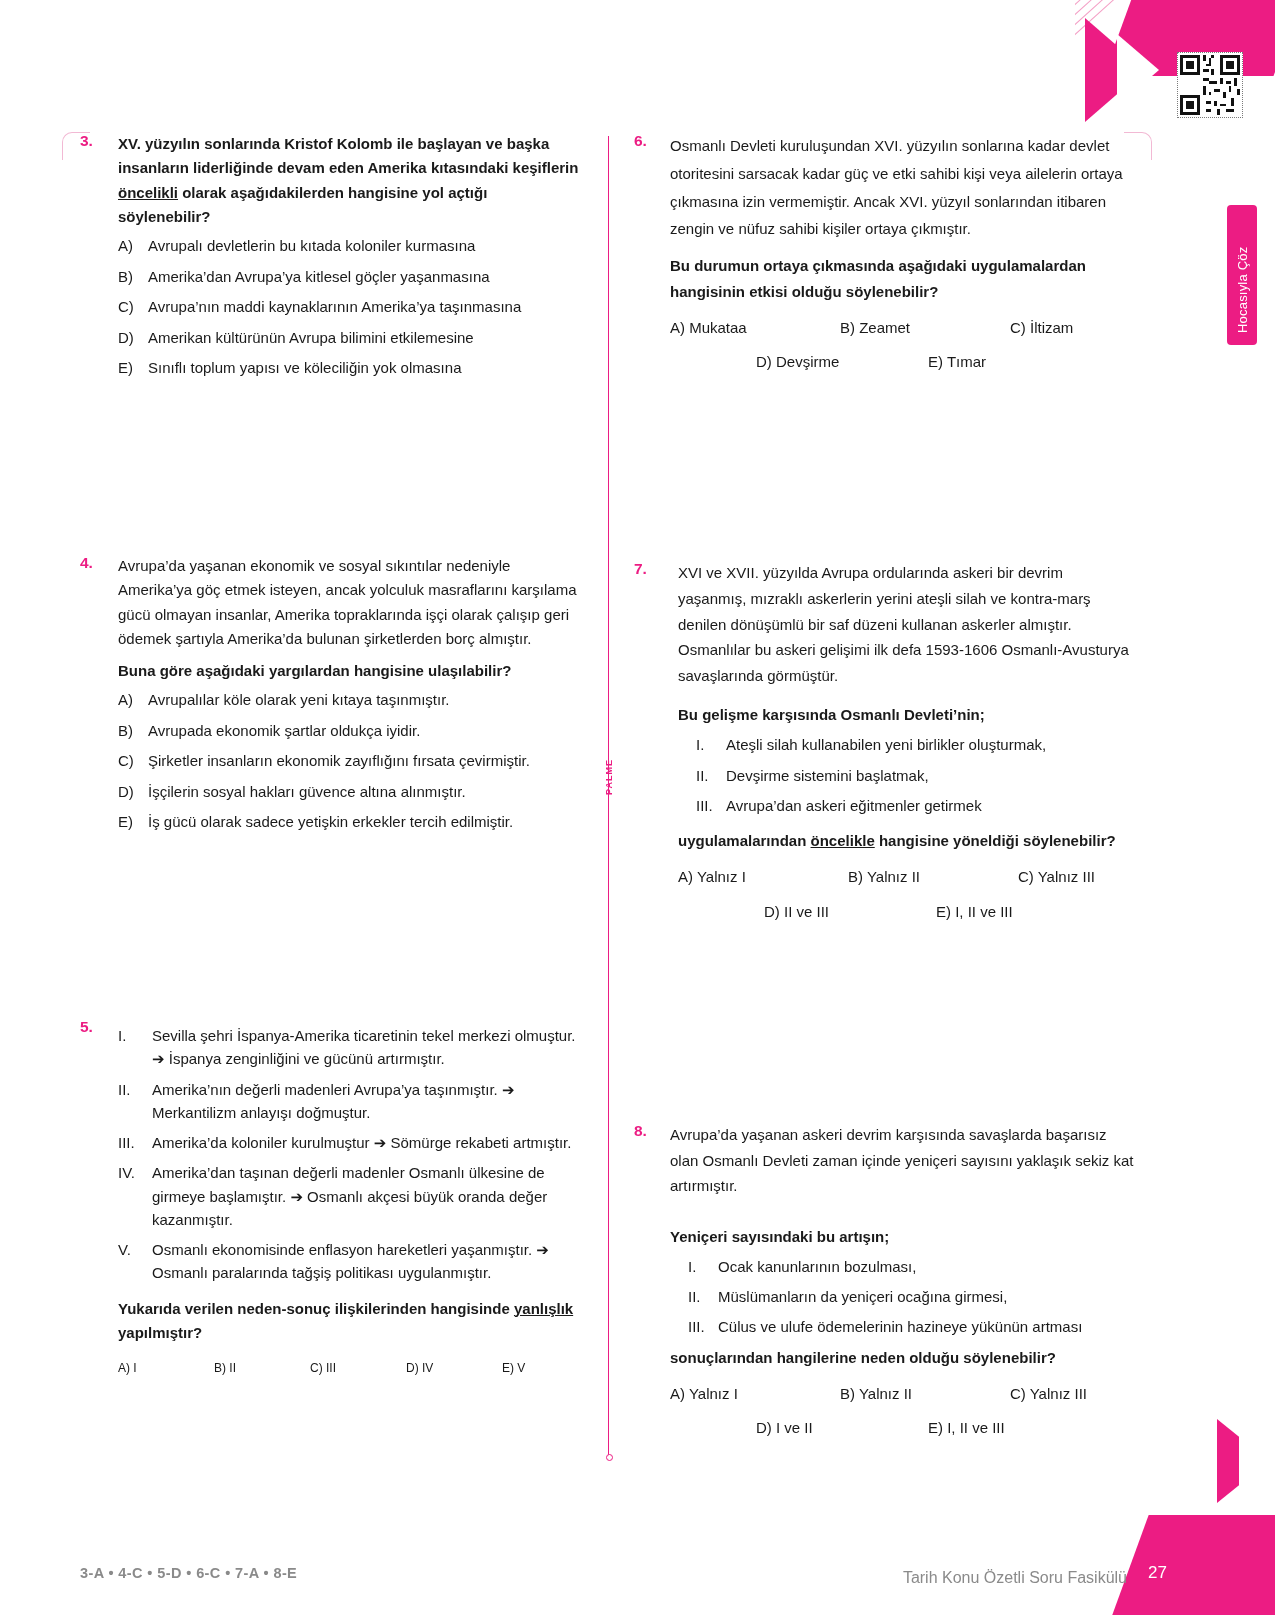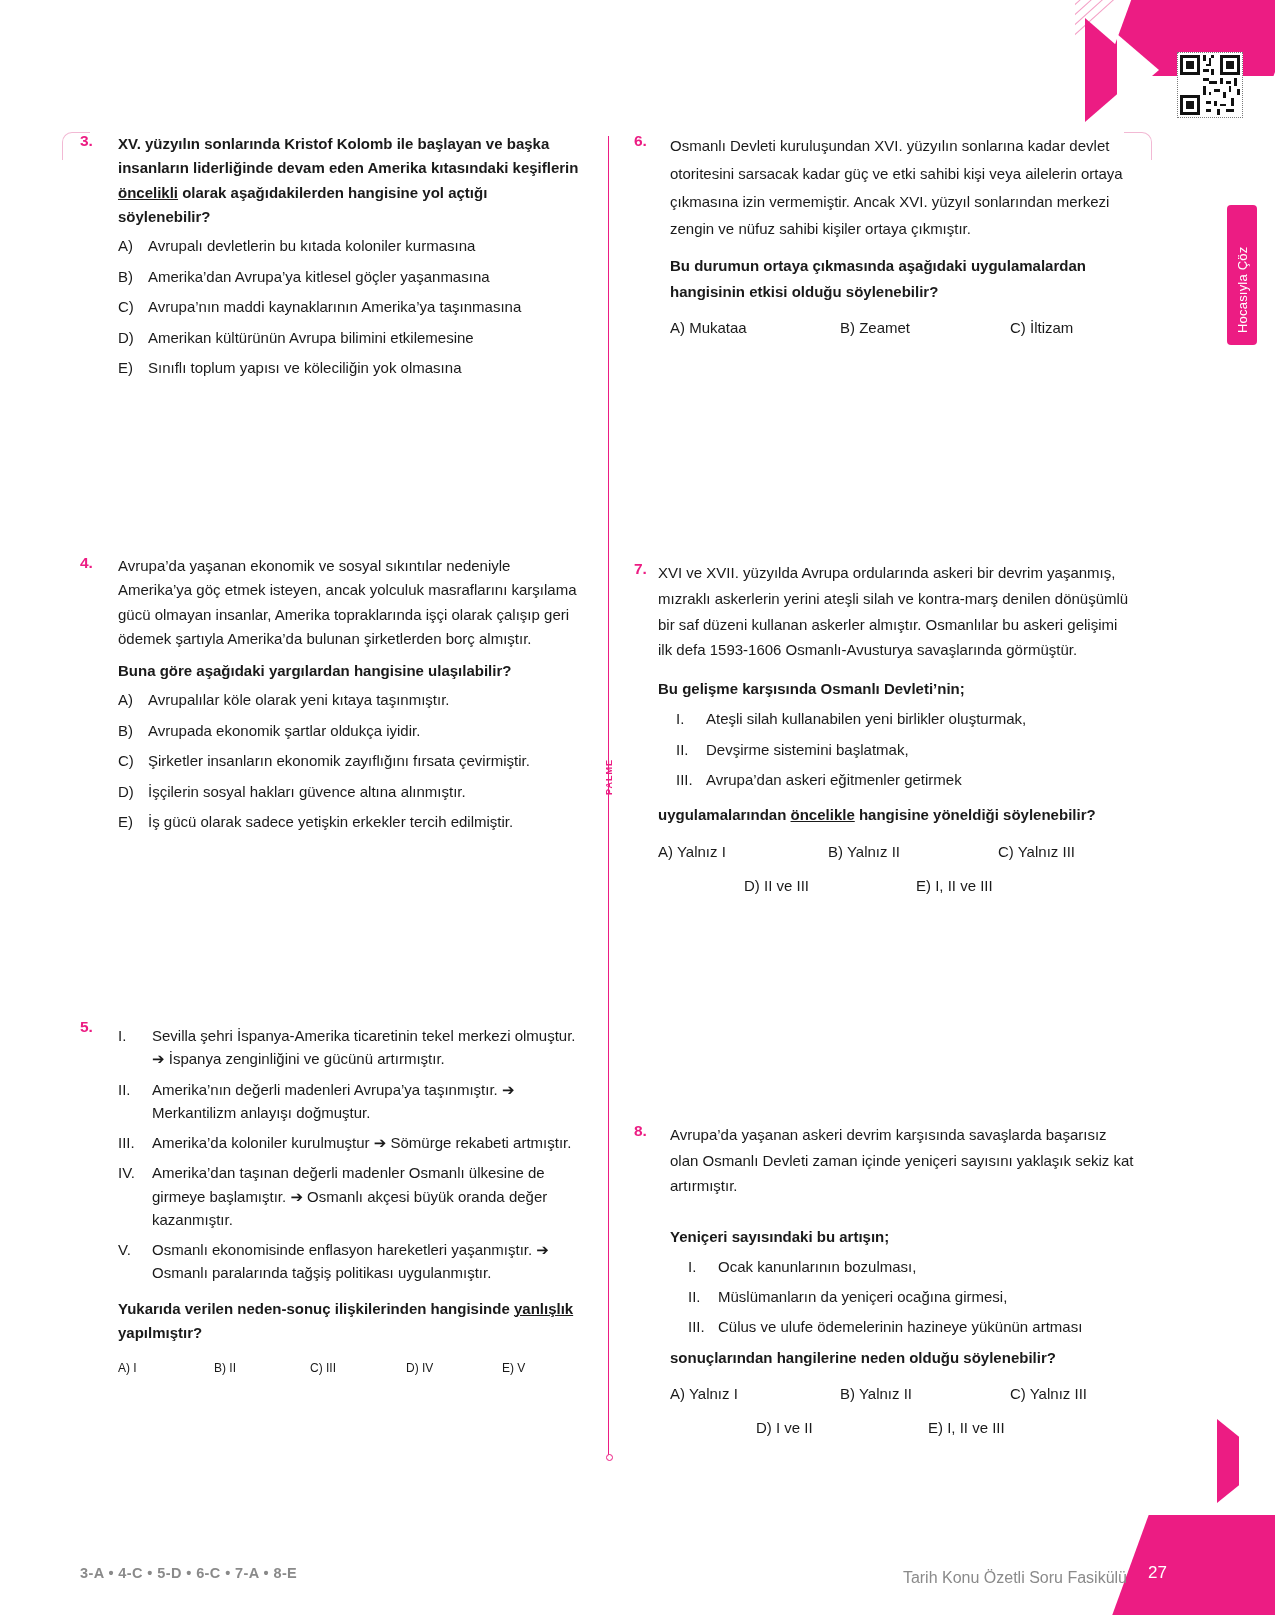--- a/index.html
+++ b/index.html
@@ -451,33 +451,37 @@
       </div>
     </div>
 
   </div>
 
   <div class="col col-right">
 
     <div class="q" style="top:0;">
       <div class="qnum">6.</div>
       <div class="qbody" style="margin-left:36px;">
-        <p class="stem" style="line-height:1.85;">Osmanlı Devleti kuruluşundan XVI. yüzyılın sonlarına kadar devlet otoritesini sarsacak kadar güç ve etki sahibi kişi veya ailelerin ortaya çıkmasına izin vermemiştir. Ancak XVI. yüzyıl sonlarından merkezi zengin ve nüfuz sahibi kişiler ortaya çıkmıştır.</p>
+        <p class="stem" style="line-height:1.85;">Osmanlı Devleti kuruluşundan XVI. yüzyılın sonlarına kadar devlet otoritesini sarsacak kadar güç ve etki sahibi kişi veya ailelerin ortaya çıkmasına izin vermemiştir. Ancak XVI. yüzyıl sonlarından itibaren zengin ve nüfuz sahibi kişiler ortaya çıkmıştır.</p>
         <p class="stem bold" style="margin-top:10px;line-height:1.7;">Bu durumun ortaya çıkmasında aşağıdaki uygulamalardan hangisinin etkisi olduğu söylenebilir?</p>
         <div class="choices-row r1">
           <span class="c">A) Mukataa</span>
           <span class="c">B) Zeamet</span>
           <span class="c">C) İltizam</span>
         </div>
+        <div class="choices-row r2">
+          <span class="c">D) Devşirme</span>
+          <span class="c">E) Tımar</span>
+        </div>
       </div>
     </div>
 
     <div class="q" style="position:absolute; top:428px; width:500px;">
       <div class="qnum">7.</div>
-      <div class="qbody" style="margin-left:24px;">
+      <div class="qbody" style="margin-left:44px;">
         <p class="stem" style="line-height:1.72;">XVI ve XVII. yüzyılda Avrupa ordularında askeri bir devrim yaşanmış, mızraklı askerlerin yerini ateşli silah ve kontra-marş denilen dönüşümlü bir saf düzeni kullanan askerler almıştır. Osmanlılar bu askeri gelişimi ilk defa 1593-1606 Osmanlı-Avusturya savaşlarında görmüştür.</p>
         <p class="stem bold" style="margin-top:14px;">Bu gelişme karşısında Osmanlı Devleti’nin;</p>
         <ul class="romans indent">
           <li>
               <span class="lbl">I.</span>
               <span>Ateşli silah kullanabilen yeni birlikler oluşturmak,</span>
             </li>
           <li>
               <span class="lbl">II.</span>
               <span>Devşirme sistemini başlatmak,</span>

